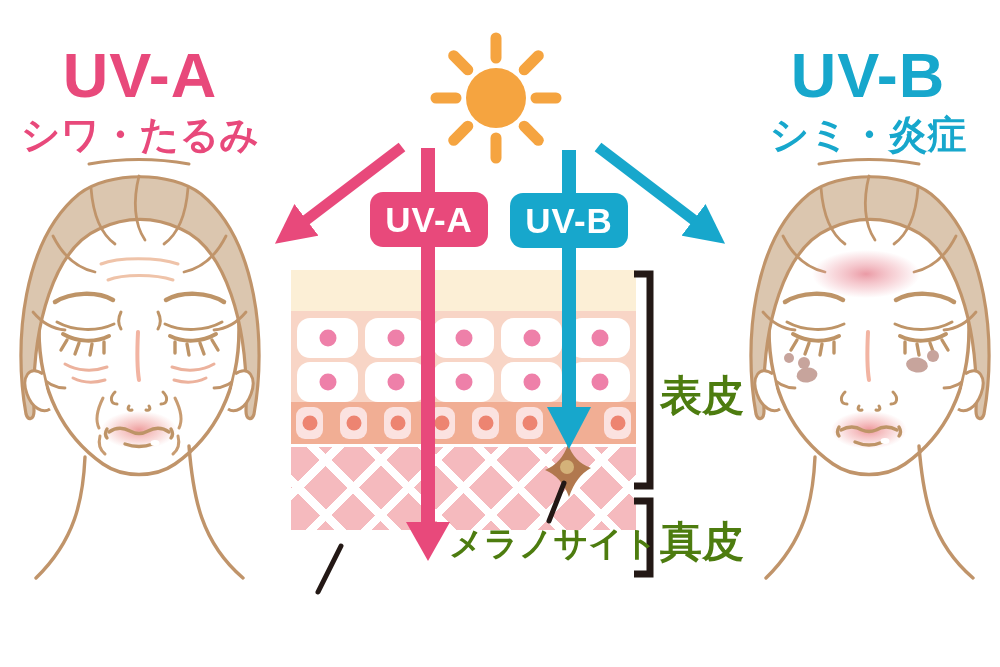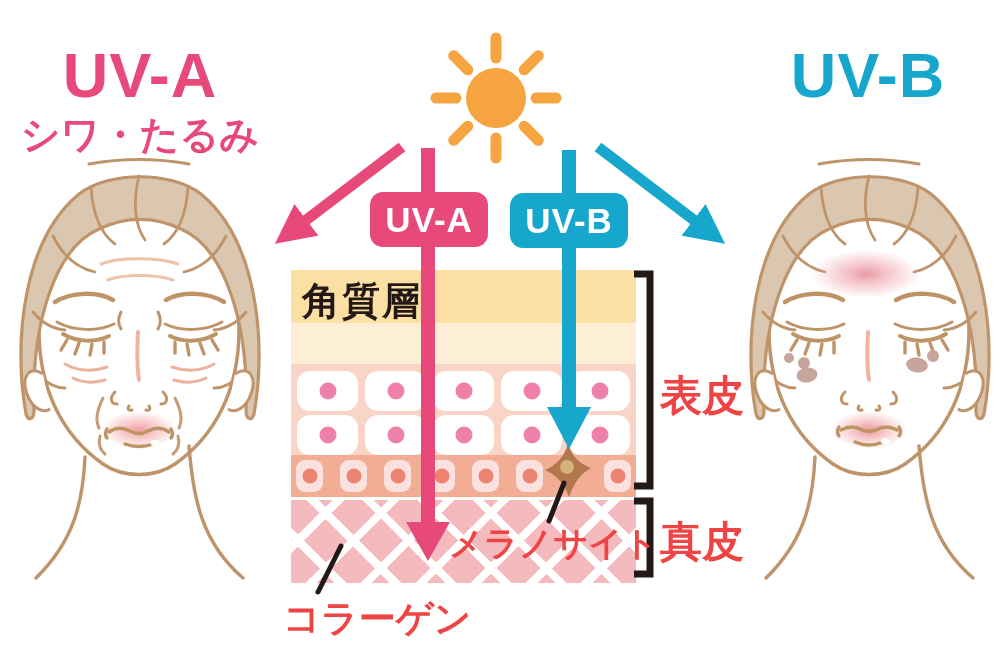--- a/index.html
+++ b/index.html
@@ -32,21 +32,21 @@
                background:#ED8471;left:50%;top:50%;transform:translate(-50%,-50%);}
   .bcell.hide{visibility:hidden;}
   .dermis{height:83px;background-color:#F5BABE;border-top:3px solid #fff;
     background-image:
       repeating-linear-gradient(45deg, rgba(255,255,255,0) 0 31px, #fff 31px 39px),
       repeating-linear-gradient(-45deg, rgba(255,255,255,0) 0 31px, #fff 31px 39px);}
   .layer-label{position:absolute;left:11px;top:6px;font-size:38px;font-weight:600;
                color:#231815;letter-spacing:2px;white-space:nowrap;}
   #melanocyte{position:absolute;left:252px;top:172px;z-index:2;}
   
-  .blk{position:absolute;color:#ef4444;font-weight:600;white-space:nowrap;z-index:5;}
+  .blk{position:absolute;color:#4d7c0f;font-weight:600;white-space:nowrap;z-index:5;}
   #lbl-epidermis{left:660px;top:368px;font-size:42px;}
   #lbl-dermis{left:660px;top:514px;font-size:42px;}
   #lbl-melanocyte{left:449px;top:521px;font-size:34px;}
   #lbl-collagen{left:283px;top:594px;font-size:37px;}
   #footnote{left:756px;top:588px;font-size:33px;font-weight:500;}
   
   #overlay{position:absolute;left:0;top:0;z-index:4;pointer-events:none;}
   #sun{position:absolute;left:426px;top:28px;z-index:2;}
   .face{position:absolute;top:152px;z-index:1;}
   #face-left{left:3px;}
@@ -57,20 +57,21 @@
 
 <div id="stage">
 
   <div class="head-block" style="left:8px;top:44px;">
     <div class="head-title pink">UV-A</div>
     <div class="head-sub pink">シワ・たるみ</div>
   </div>
 
   <div class="head-block" style="left:736px;top:44px;">
     <div class="head-title cyan">UV-B</div>
+    <div class="head-sub cyan">シミ・炎症</div>
   </div>
 
   <svg id="sun" width="140" height="140" viewBox="0 0 140 140">
     <g stroke="#F5A440" stroke-width="11" stroke-linecap="round">
       <line x1="70" y1="10" x2="70" y2="30"></line>
       <line x1="70" y1="110" x2="70" y2="130"></line>
       <line x1="10" y1="70" x2="30" y2="70"></line>
       <line x1="110" y1="70" x2="130" y2="70"></line>
       <line x1="27.7" y1="27.7" x2="41.8" y2="41.8"></line>
       <line x1="98.2" y1="98.2" x2="112.3" y2="112.3"></line>
@@ -241,23 +242,20 @@
     <g stroke="#BE9467" stroke-width="3.4" fill="none" stroke-linecap="round">
       <path d="M 108 278 Q 119 272 129 278 Q 136 281 143 278 Q 153 272 164 278"></path>
       <path d="M 106 275 Q 103 280 106 284"></path>
       <path d="M 166 275 Q 169 280 166 284"></path>
       <path d="M 122 290 Q 136 296 150 290"></path>
     </g>
     <ellipse cx="152" cy="289" rx="4.5" ry="3" fill="#fff"></ellipse>
   </svg>
 
   <div id="skin">
-    <div class="layer1">
-      <div class="layer-label">角質層</div>
-    </div>
     <div class="layer2"></div>
     <div class="layer3">
       <div class="cellrow">
         <span class="cell"></span>
           <span class="cell"></span>
           <span class="cell"></span>
           <span class="cell"></span>
           <span class="cell"></span>
       </div>
       <div class="cellrow">
@@ -314,15 +312,14 @@
     <line x1="564" y1="483" x2="549" y2="521" stroke="#231815" stroke-width="5" stroke-linecap="round"></line>
     <line x1="341" y1="546" x2="318" y2="592" stroke="#231815" stroke-width="5" stroke-linecap="round"></line>
   </svg>
 
   <div class="badge uva">UV-A</div>
   <div class="badge uvb">UV-B</div>
 
   <div id="lbl-epidermis" class="blk">表皮</div>
   <div id="lbl-melanocyte" class="blk">メラノサイト</div>
   <div id="lbl-dermis" class="blk">真皮</div>
-  <div id="lbl-collagen" class="blk">コラーゲン</div>
 
 </div>
 
 </body></html>

